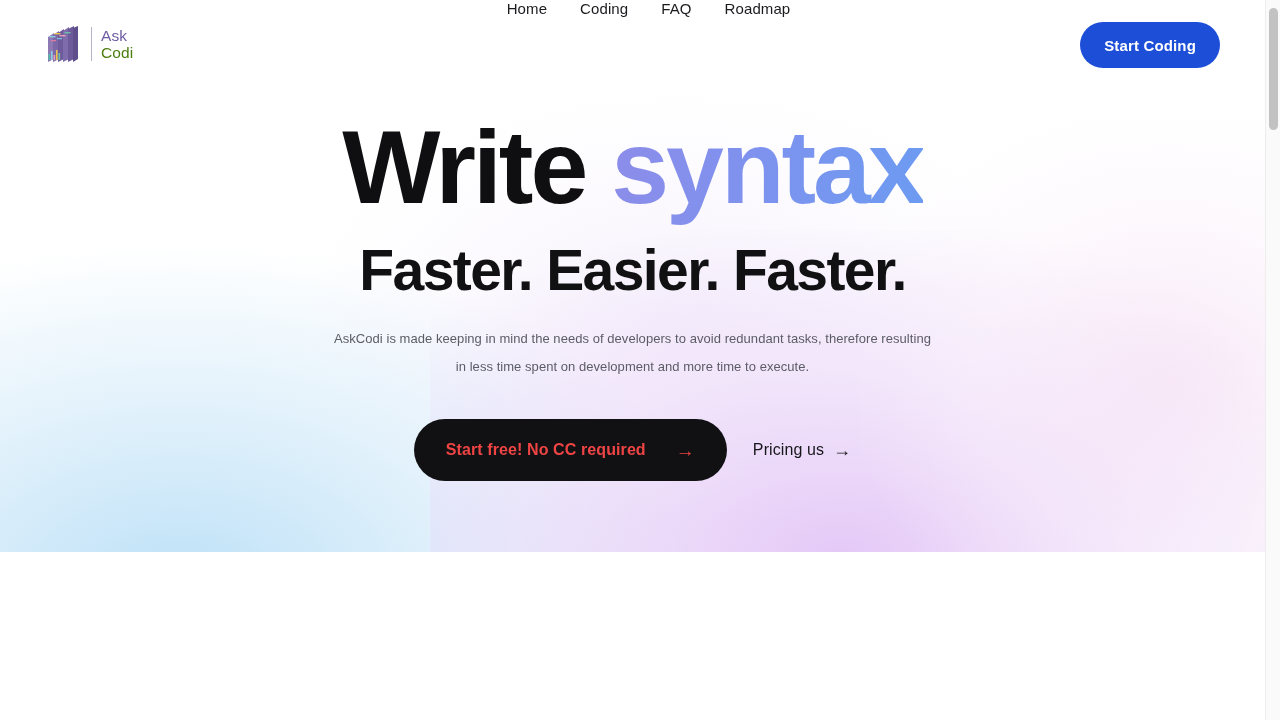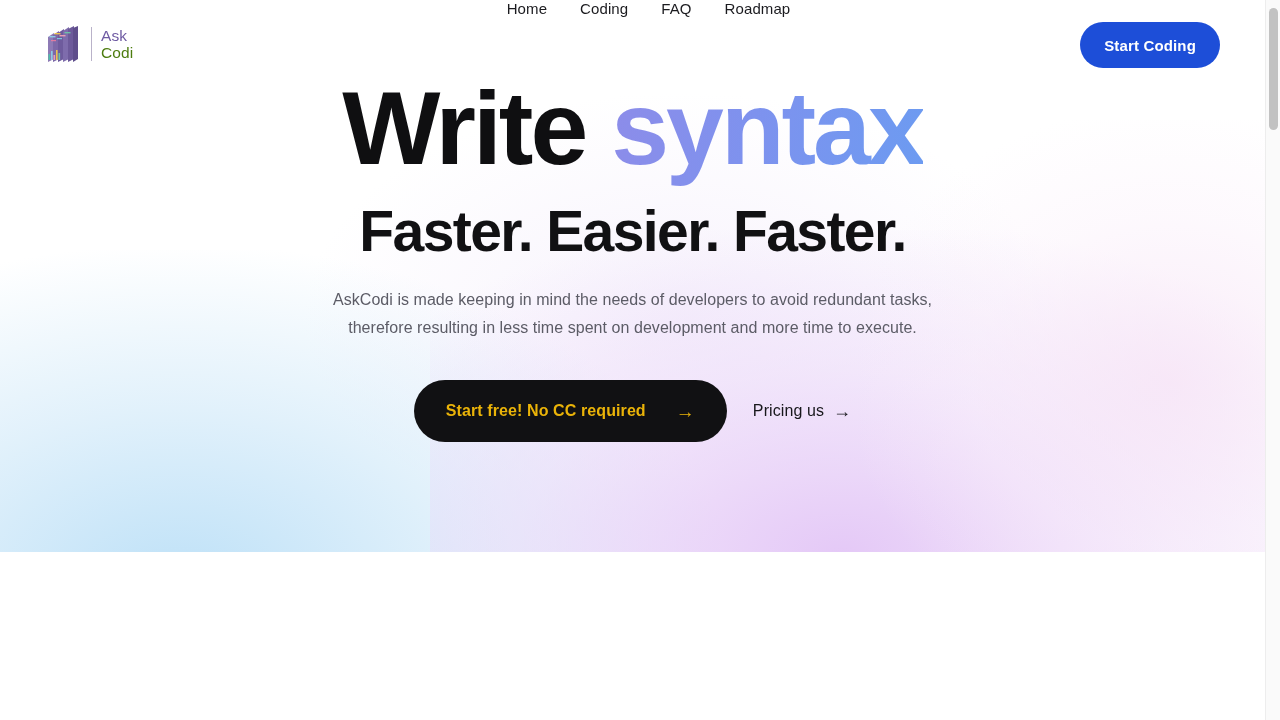--- a/index.html
+++ b/index.html
@@ -119,50 +119,50 @@
     display:flex; align-items:center; justify-content:center;text-align:center;
   }
 
   
   #hero-content {
     position:absolute; left:0; top:0; width:1265px; height:648px;
     z-index:10;
     display:flex; flex-direction:column; align-items:center;
   }
   h1 {
-    margin-top:76px;
+    margin-top:115px;
     font-size:104px; line-height:104px;
     font-weight:bold; letter-spacing:-3px;
     color:#0f0f11; white-space:nowrap;
   }
   h1 .accent {
     background:linear-gradient(100deg, #8d8ce9 0%, #7e92ee 45%, #6c9bf1 100%);
     -webkit-background-clip:text; background-clip:text;
     -webkit-text-fill-color:transparent; color:transparent;
   }
   h2 {
     margin-top:22px;
     font-size:57px; line-height:58px;
     font-weight:bold; letter-spacing:-1.6px;
     color:#111113; white-space:nowrap;
   }
   .lede {
     margin-top:26px;
     width:600px; text-align:center;
-    font-size:16px; line-height:28px;
+    font-size:13px; line-height:28px;
     color:#5c5c66; letter-spacing:.05px;
   }
 
   .cta-row {
     margin-top:38px;
     display:flex; align-items:center; gap:26px;
   }
   .btn-primary {
     height:62px; padding:0 32px;
-    background:#111113; color:#eab308;
+    background:#111113; color:#ef4444;
     border:none; border-radius:999px;
     font-family:"Liberation Sans", sans-serif;
     font-size:16px; font-weight:bold; letter-spacing:.1px;
     display:flex; align-items:center; gap:30px;
     cursor:pointer;
   }
   .btn-primary .arrow { font-size:19px; font-weight:400; line-height:1; }
   .link-contact {
     display:flex; align-items:center; gap:9px;
     font-size:16px; color:#17171b; text-decoration:none;

